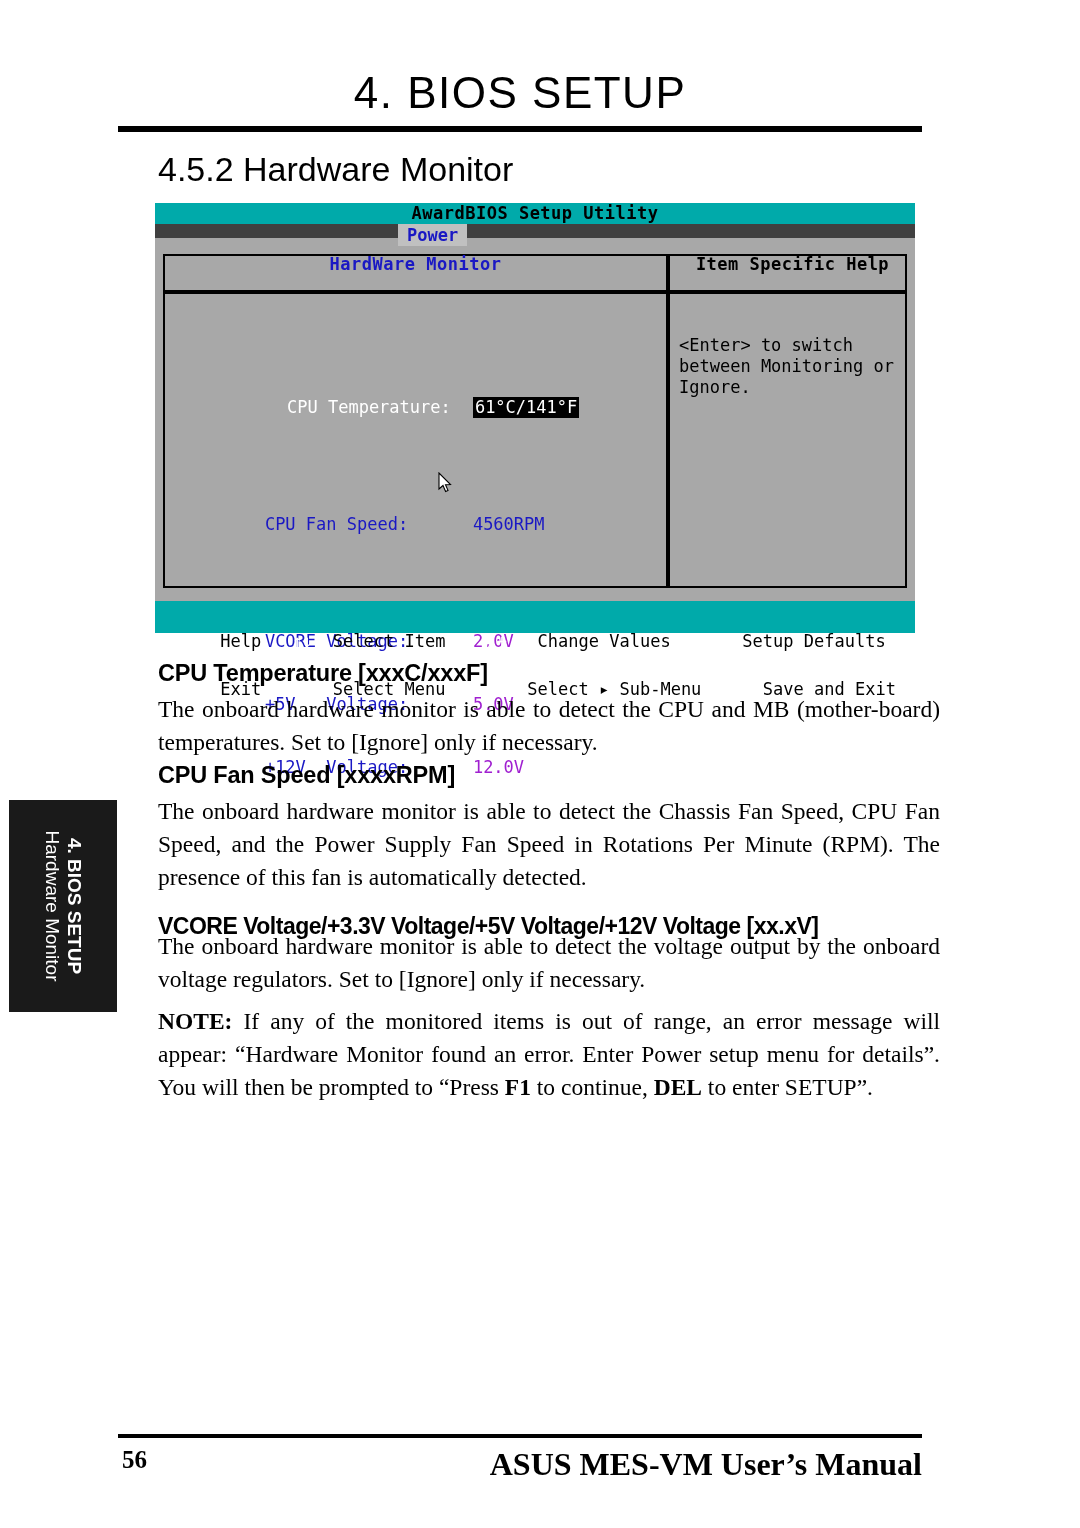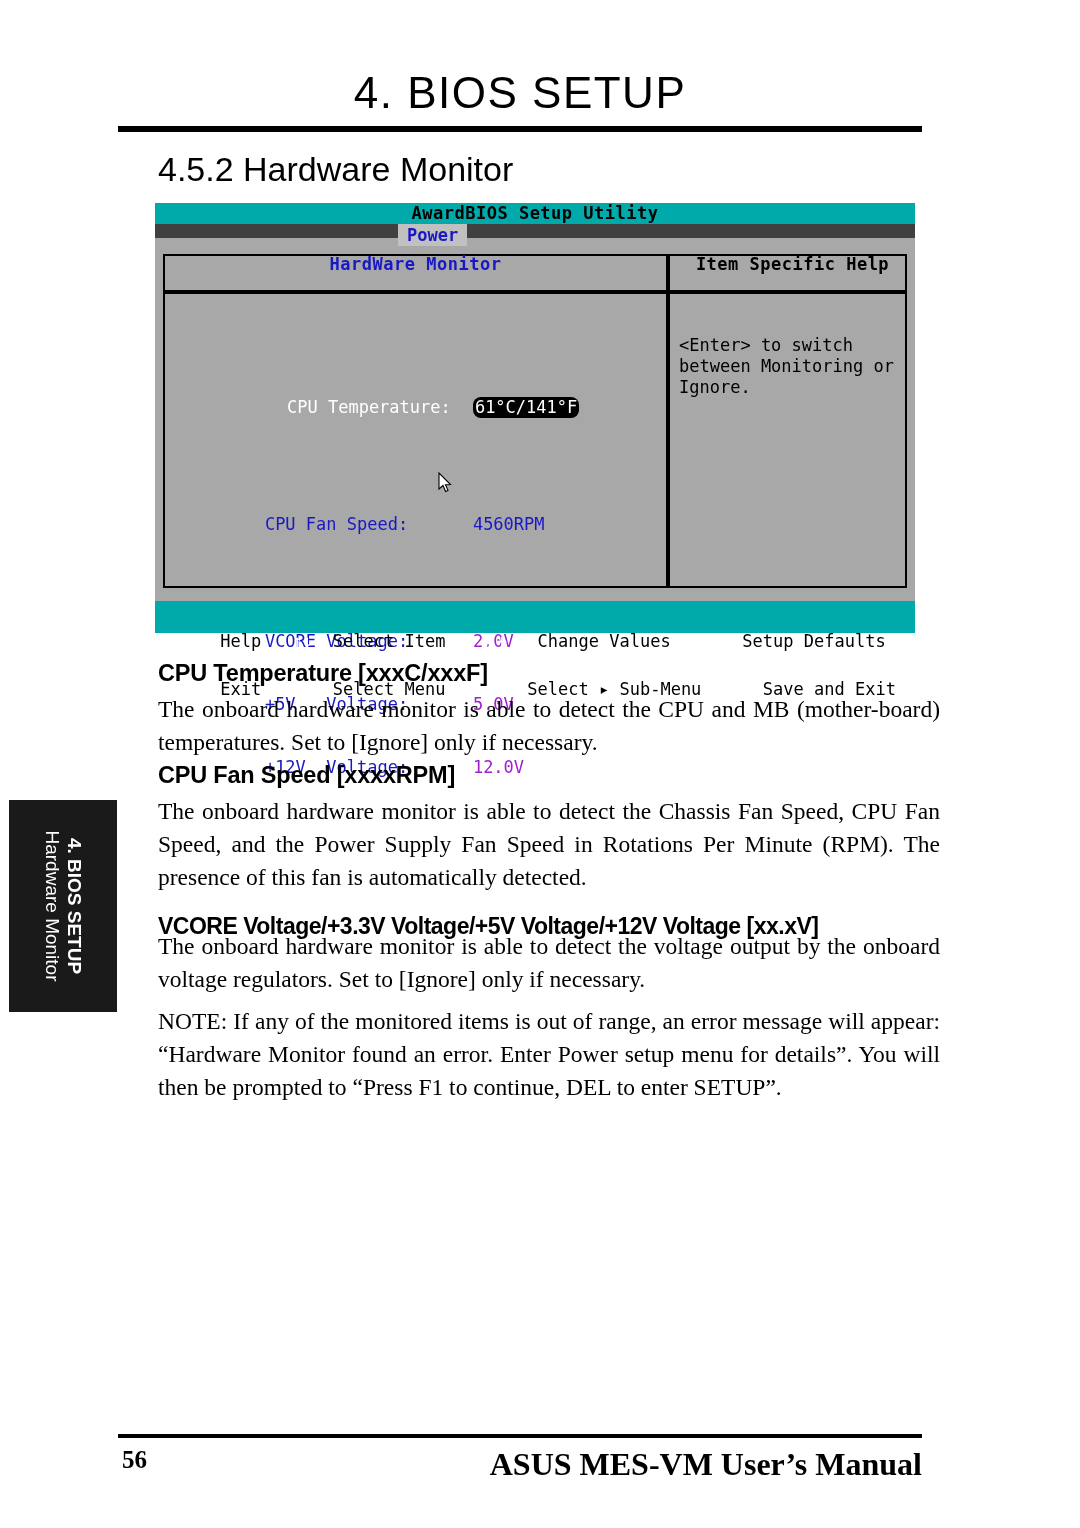--- a/index.html
+++ b/index.html
@@ -126,21 +126,21 @@
   
   #monitor-list {
     position: absolute;
     left: 28px;
     top: 88px;
     line-height: 21px;
     white-space: pre;
   }
   .mon-row { display: block; height: 21px; }
   .mon-label { display: inline-block; width: 208px; }
-  .mon-value { display: inline-block; border-radius: 8px; }
+  .mon-value { display: inline-block; }
   .lbl-selected { color: #ffffff; text-align: center; }
   .lbl-blue     { color: #1a18c4; }
   .val-selected { background: #000000; color: #ffffff; padding: 0 2px; }
   .val-blue     { color: #1a18c4; }
   .val-magenta  { color: #a020d0; }
   .mon-gap { display: block; height: 12px; }
 
   #help-text {
     position: absolute;
     left: 524px;
@@ -196,21 +196,21 @@
     color: #000;
     text-align: justify;
   }
   #h-cpu-temp   { top: 660px; }
   #p-cpu-temp   { top: 693px; }
   #h-fan-speed  { top: 762px; }
   #p-fan-speed  { top: 795px; text-align: justify; }
   #h-voltage    { top: 897px; font-size: 23px; letter-spacing: -0.5px; margin-top: 16px; }
   #p-voltage    { top: 930px; }
   #p-note       { top: 1005px; }
-  .bold-inline  { font-weight: normal; }
+  .bold-inline  { font-weight: bold; }
 
   
   #side-tab {
     position: absolute;
     left: 9px;
     top: 800px;
     width: 108px;
     height: 212px;
     background: #1a1a1a;
   }

